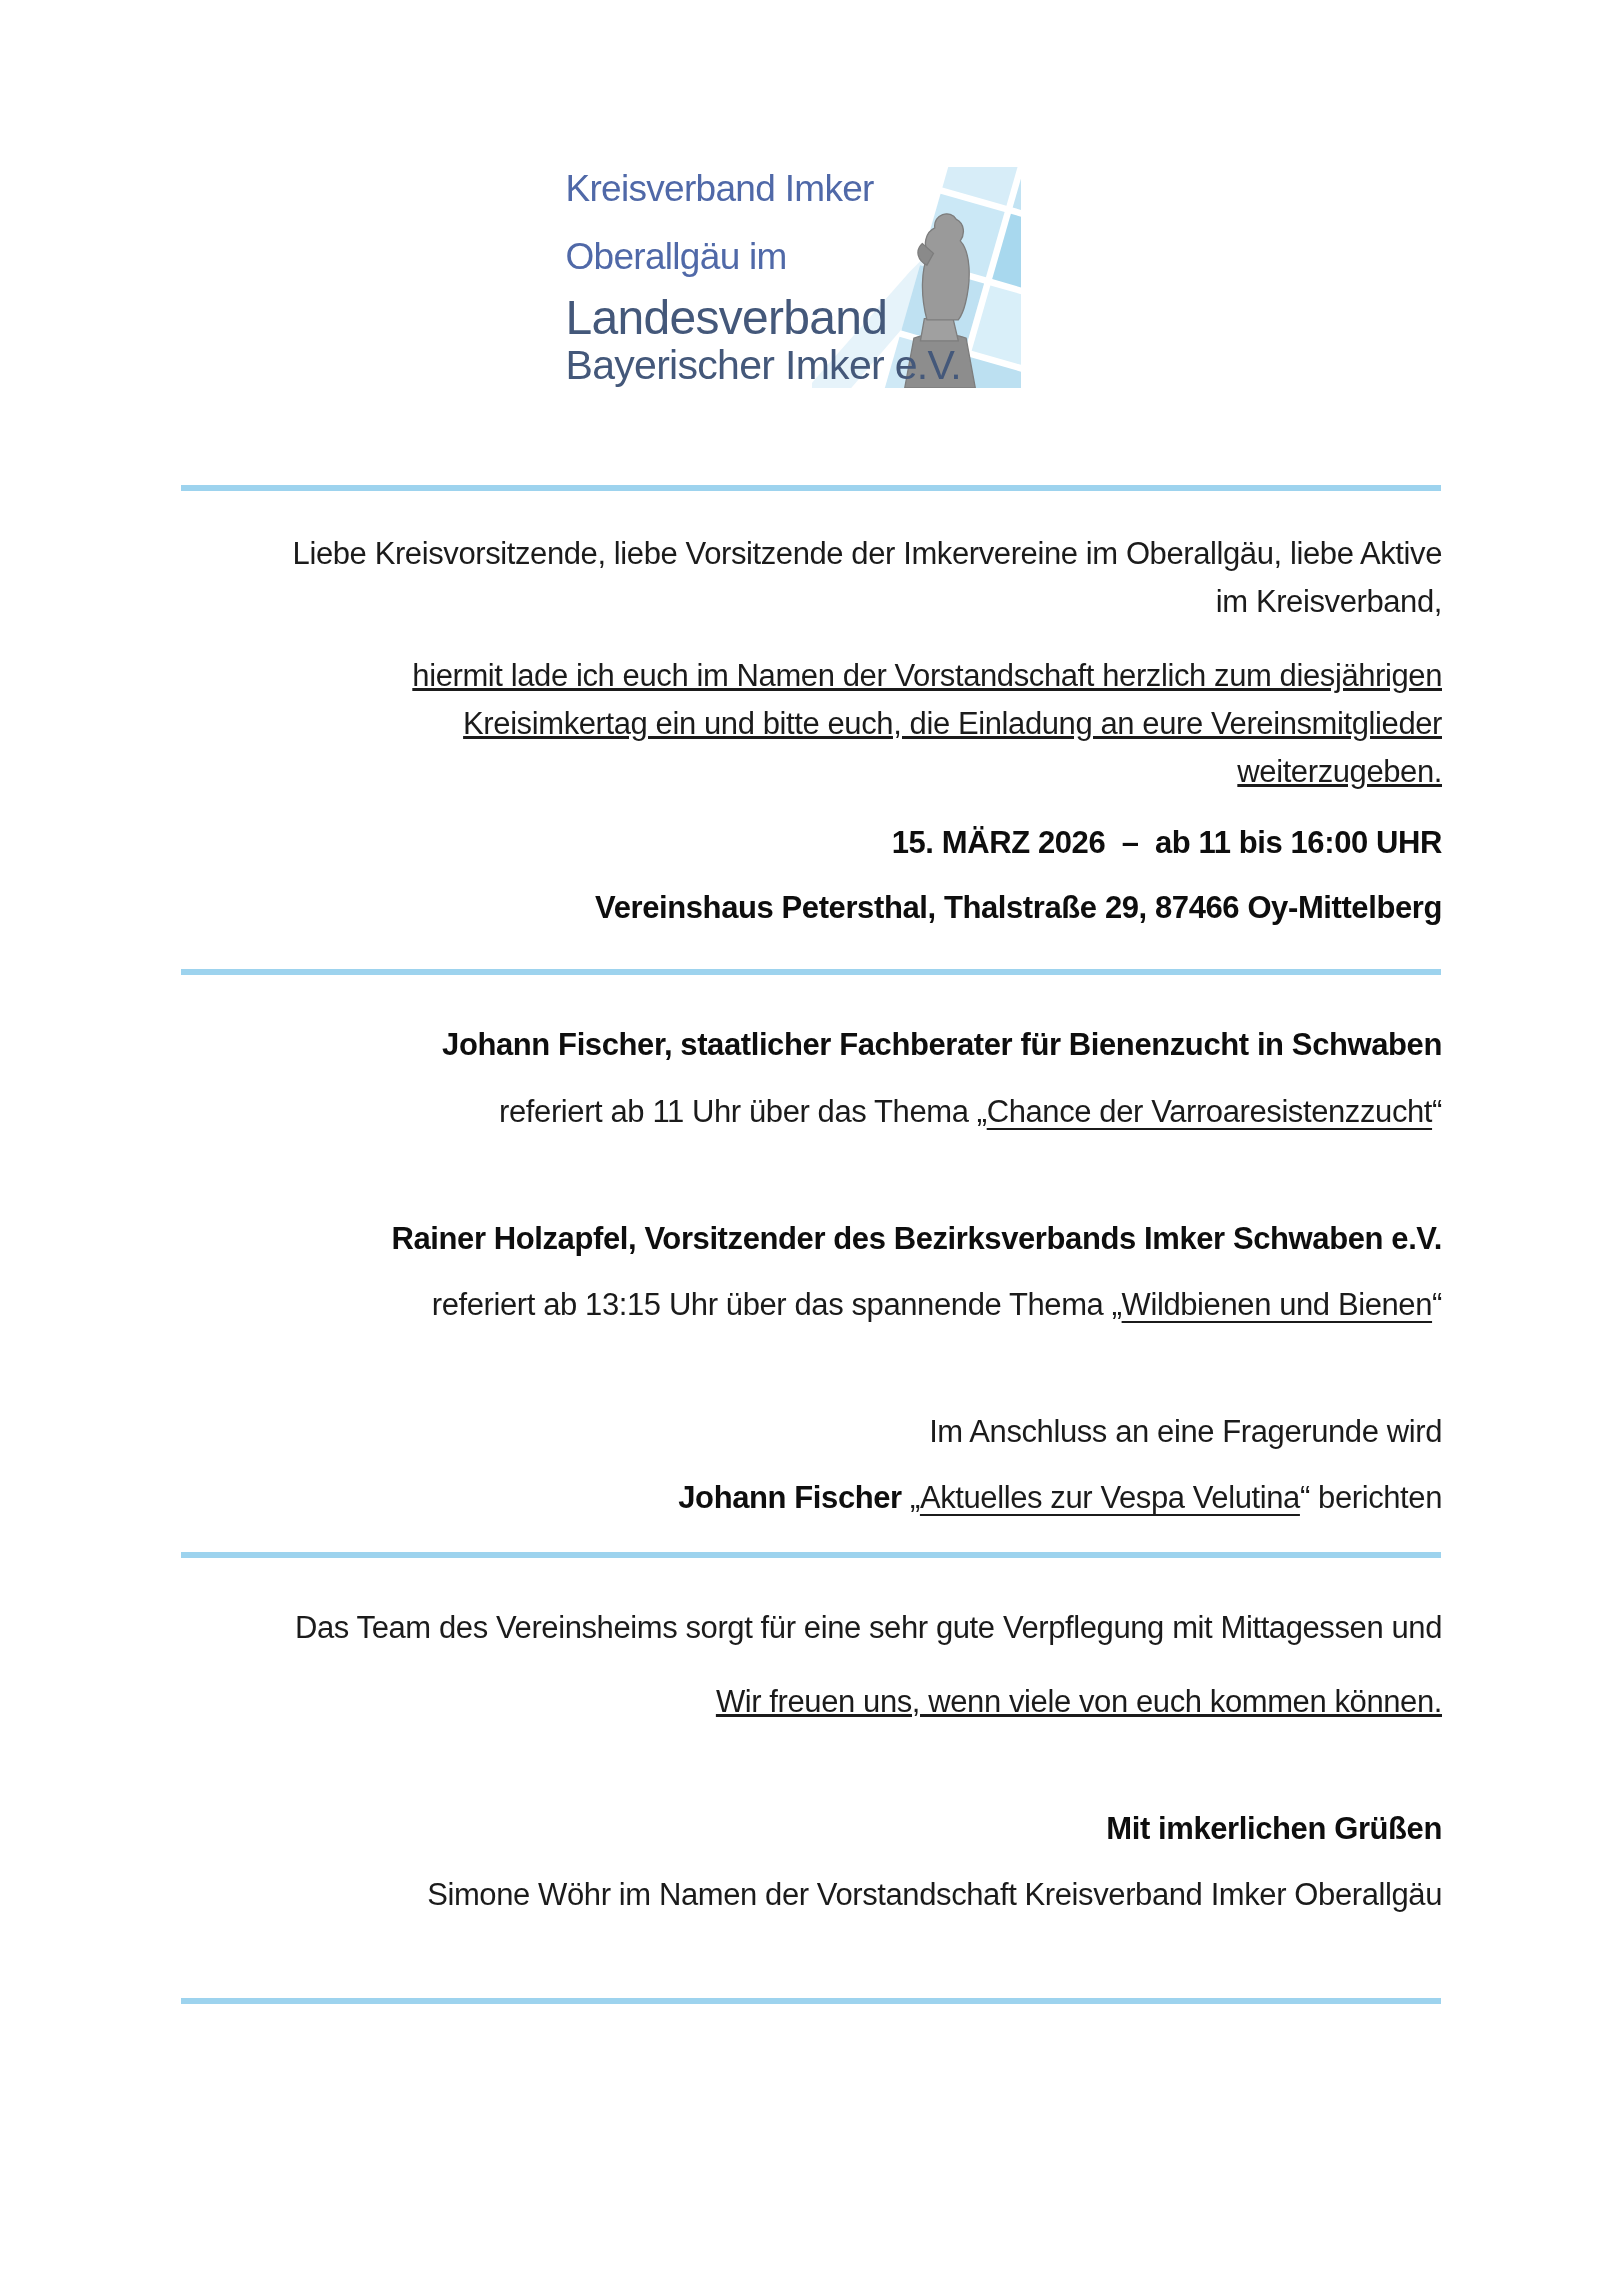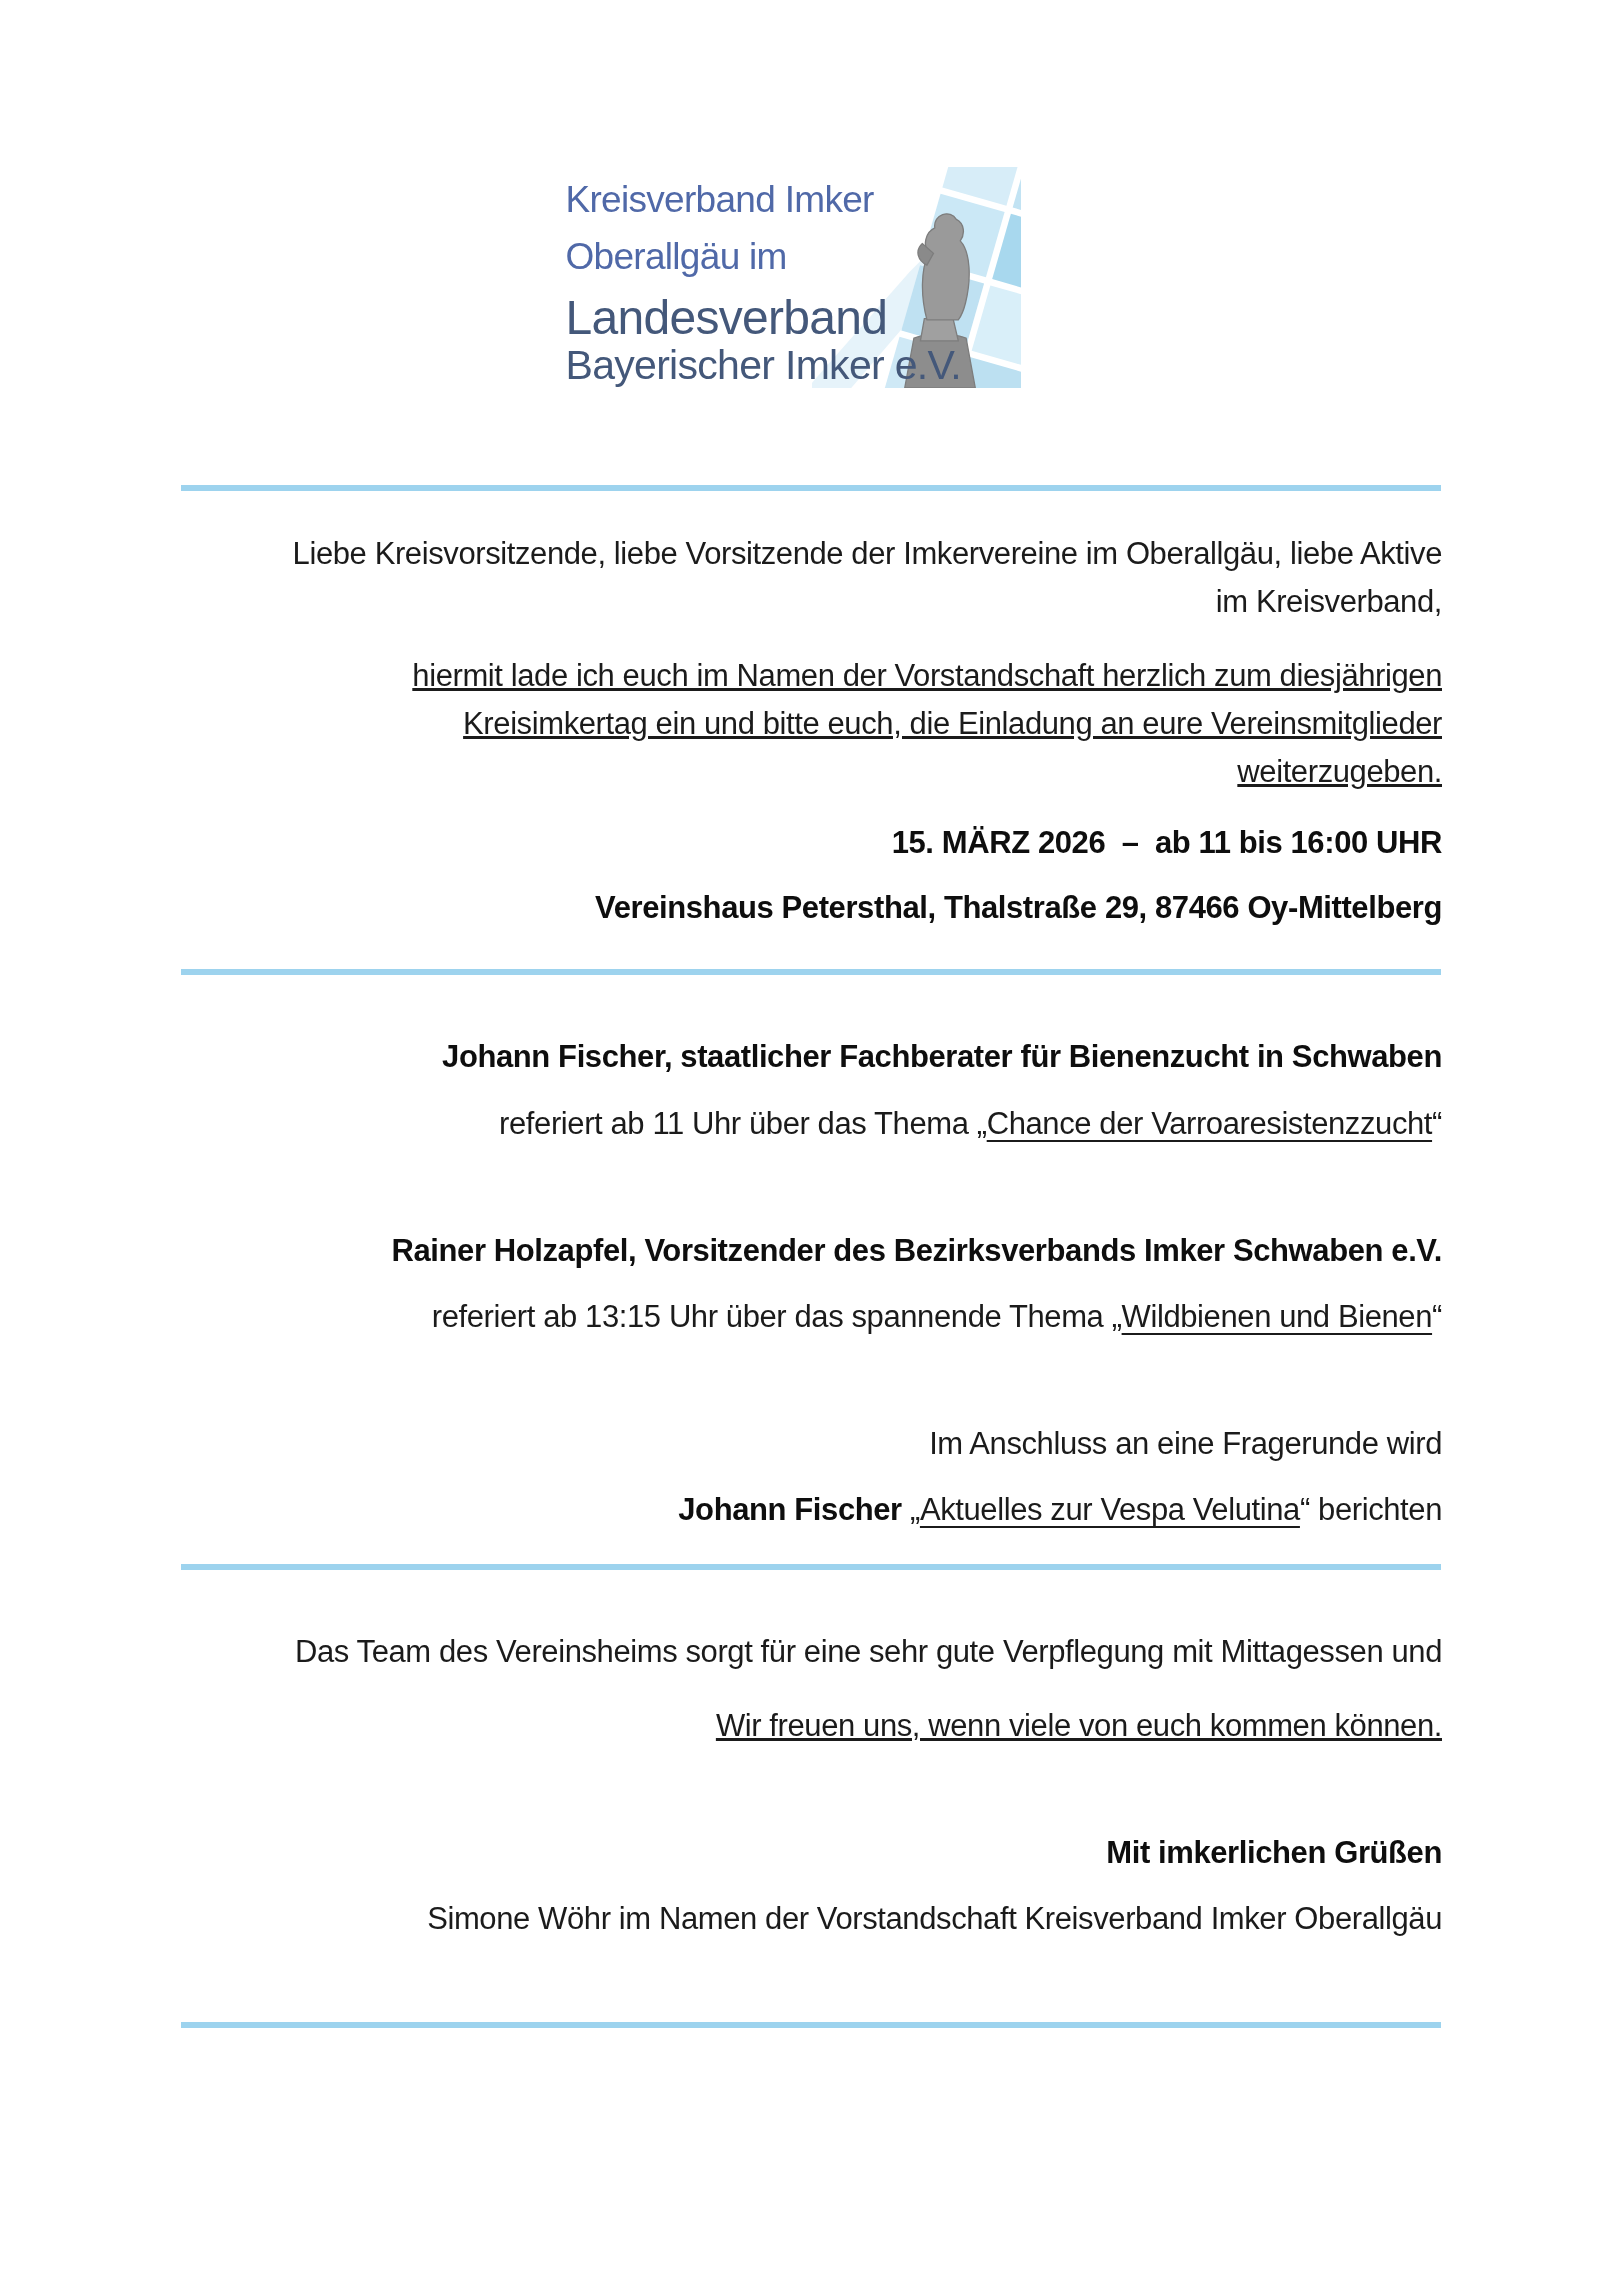--- a/index.html
+++ b/index.html
@@ -14,21 +14,21 @@
   .page { position:absolute; inset:0; background:#ffffff; }
 
   
   .logo {
     position:relative;
     margin:167px 0 0 555px;
     width:466px; height:221px;
   }
   .logo-art { position:absolute; top:0; right:0; width:209px; height:221px; }
   .logo-line { position:absolute; left:10.5px; white-space:nowrap; letter-spacing:-0.7px; z-index:2; }
-  .logo-line.t1 { top:12px;  font-size:37px; color:var(--logo-top,#5069a8); }
+  .logo-line.t1 { top:1px;  font-size:37px; color:var(--logo-top,#5069a8); }
   .logo-line.t2 { top:69px; font-size:37px; color:var(--logo-top,#5069a8); }
   .logo-line.t3 { top:123px; font-size:48px; color:var(--logo-bottom,#44587a); }
   .logo-line.t4 { top:175px; font-size:41px; color:var(--logo-bottom,#44587a); }
 
   
   .rule {
     margin-left:181px;
     width:1260px; height:5.9px;
     background:var(--divider-color,#9dd3ee);
   }
@@ -54,21 +54,21 @@
   .bold { font-weight:bold; color:#0e0e0e; }
   .u {
     text-decoration:underline;
     text-decoration-thickness:2px;
     text-underline-offset:5.9px;
   }
   .mt-para  { margin-top:26px;text-decoration:underline; }
   .mt-small { margin-top:18.3px; }
   .mt-big   { margin-top:79px; }
   .mt-title-gap { margin-top:39px; }
-  .mt-after-rule { margin-top:58px; }
+  .mt-after-rule { margin-top:46px; }
   .mt-date { margin-top:23.6px; }
   .mt-venue { margin-top:17px; }
 </style>
 </head>
 <body style="background: rgb(255, 255, 255);">
 
 <div class="page">
 
   <div class="logo">
     <svg class="logo-art" viewBox="0 0 320 338" aria-hidden="true">

